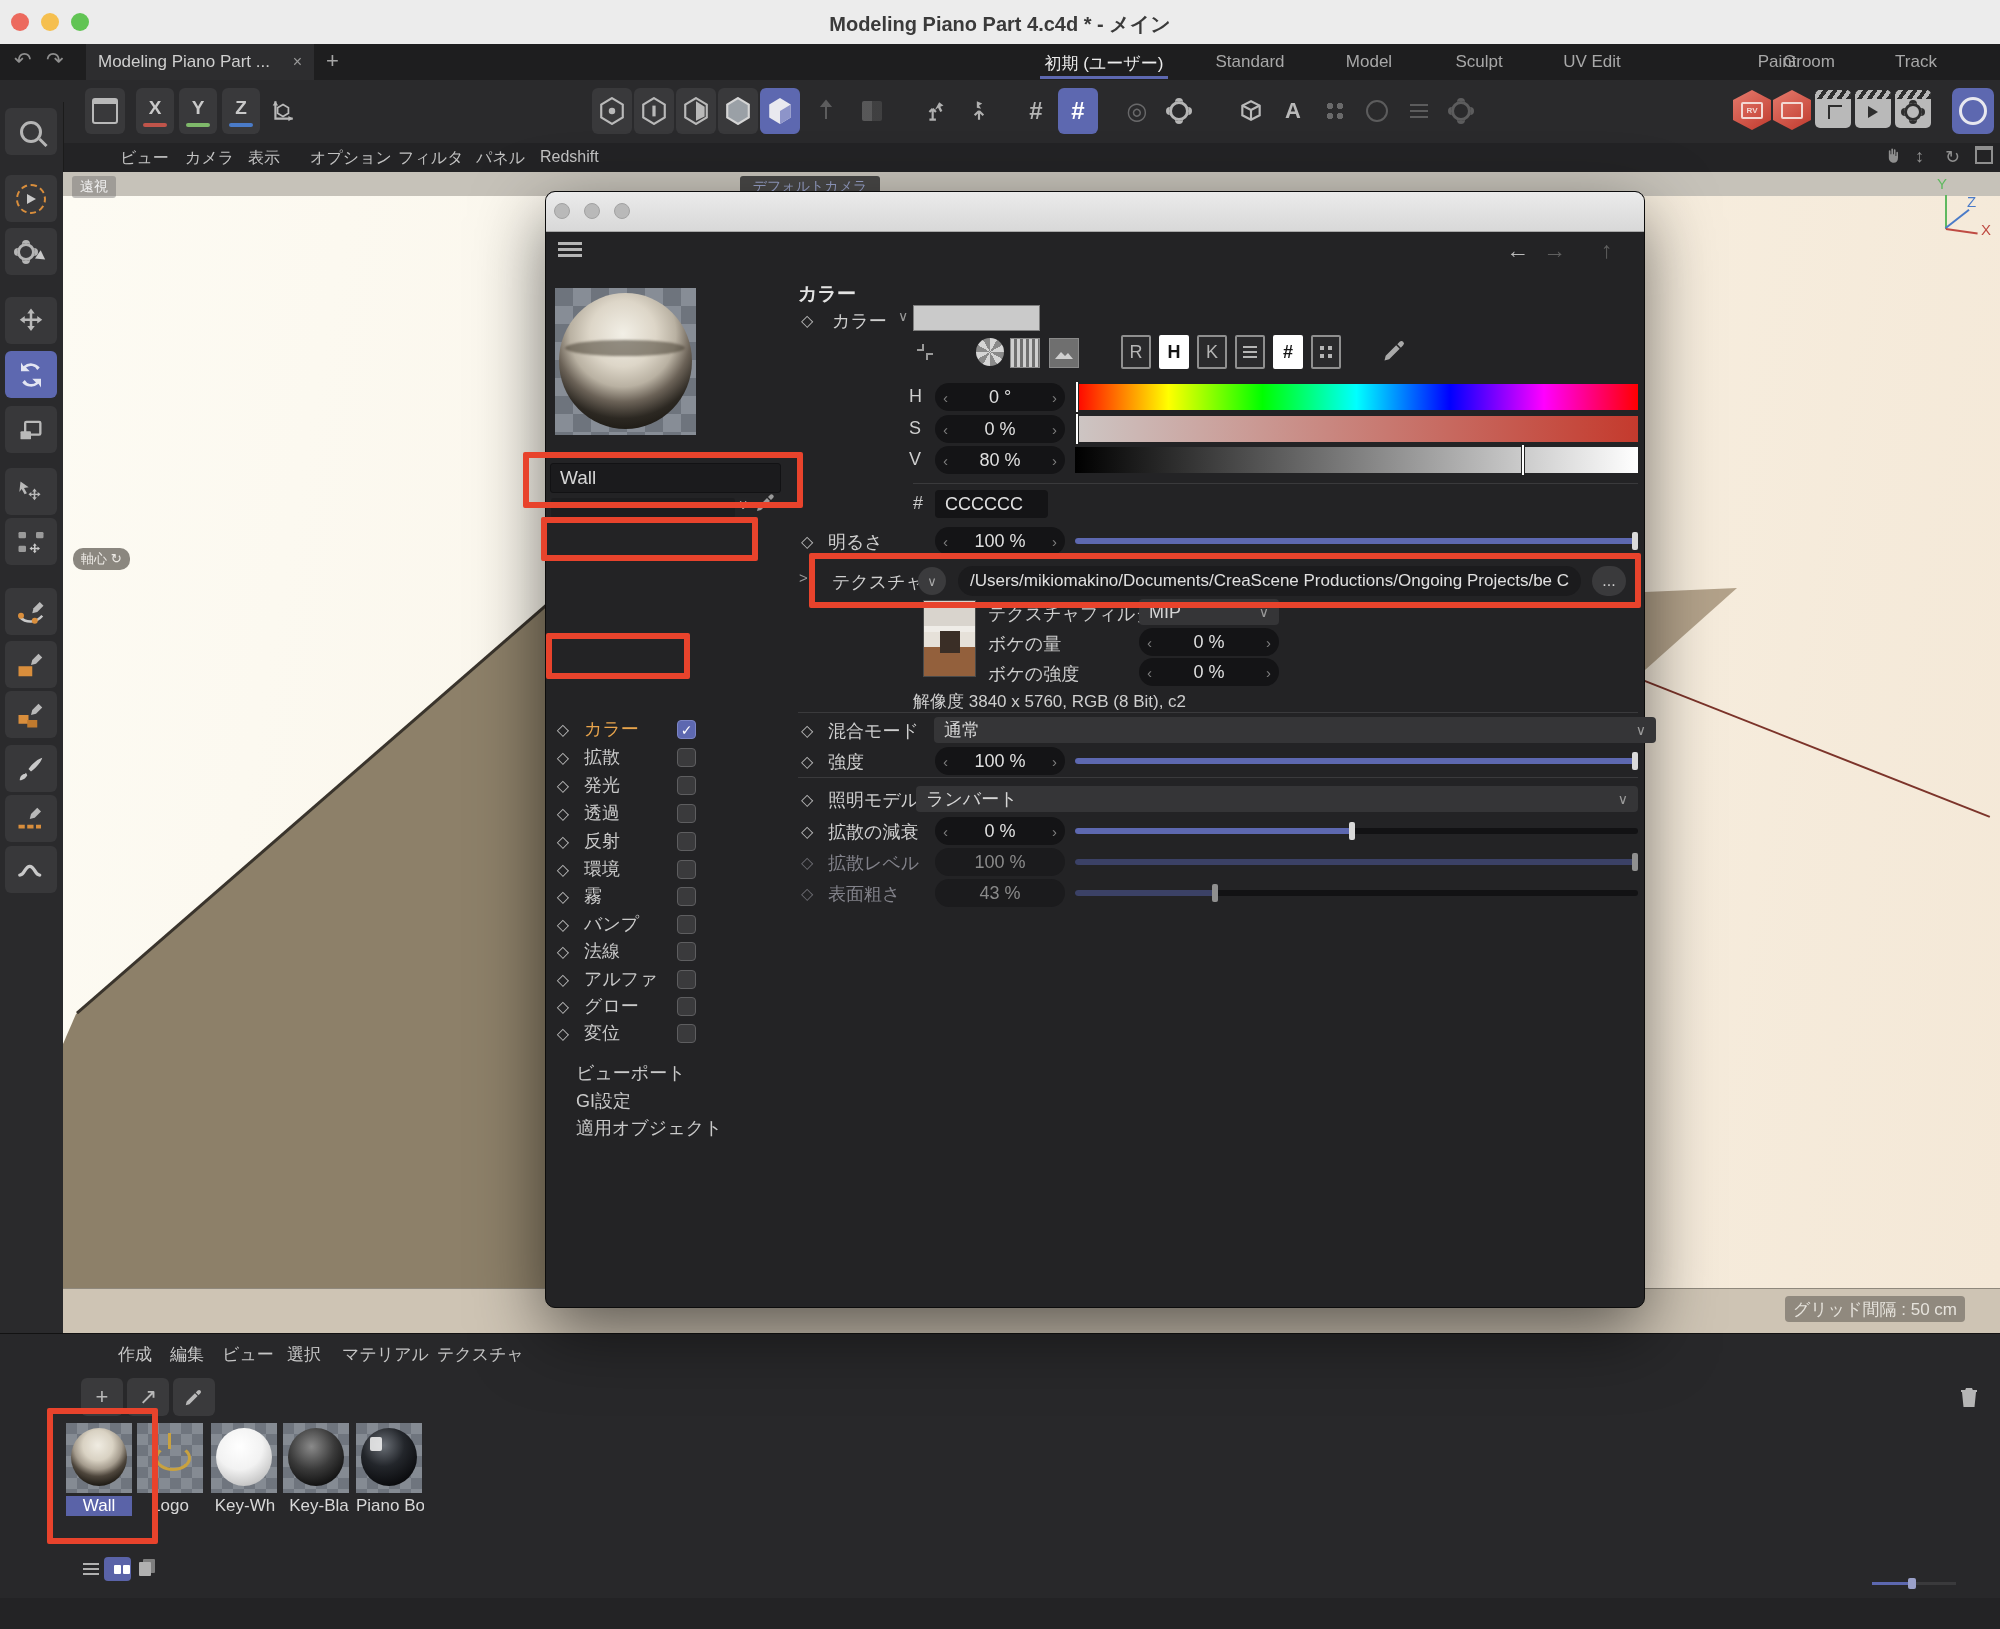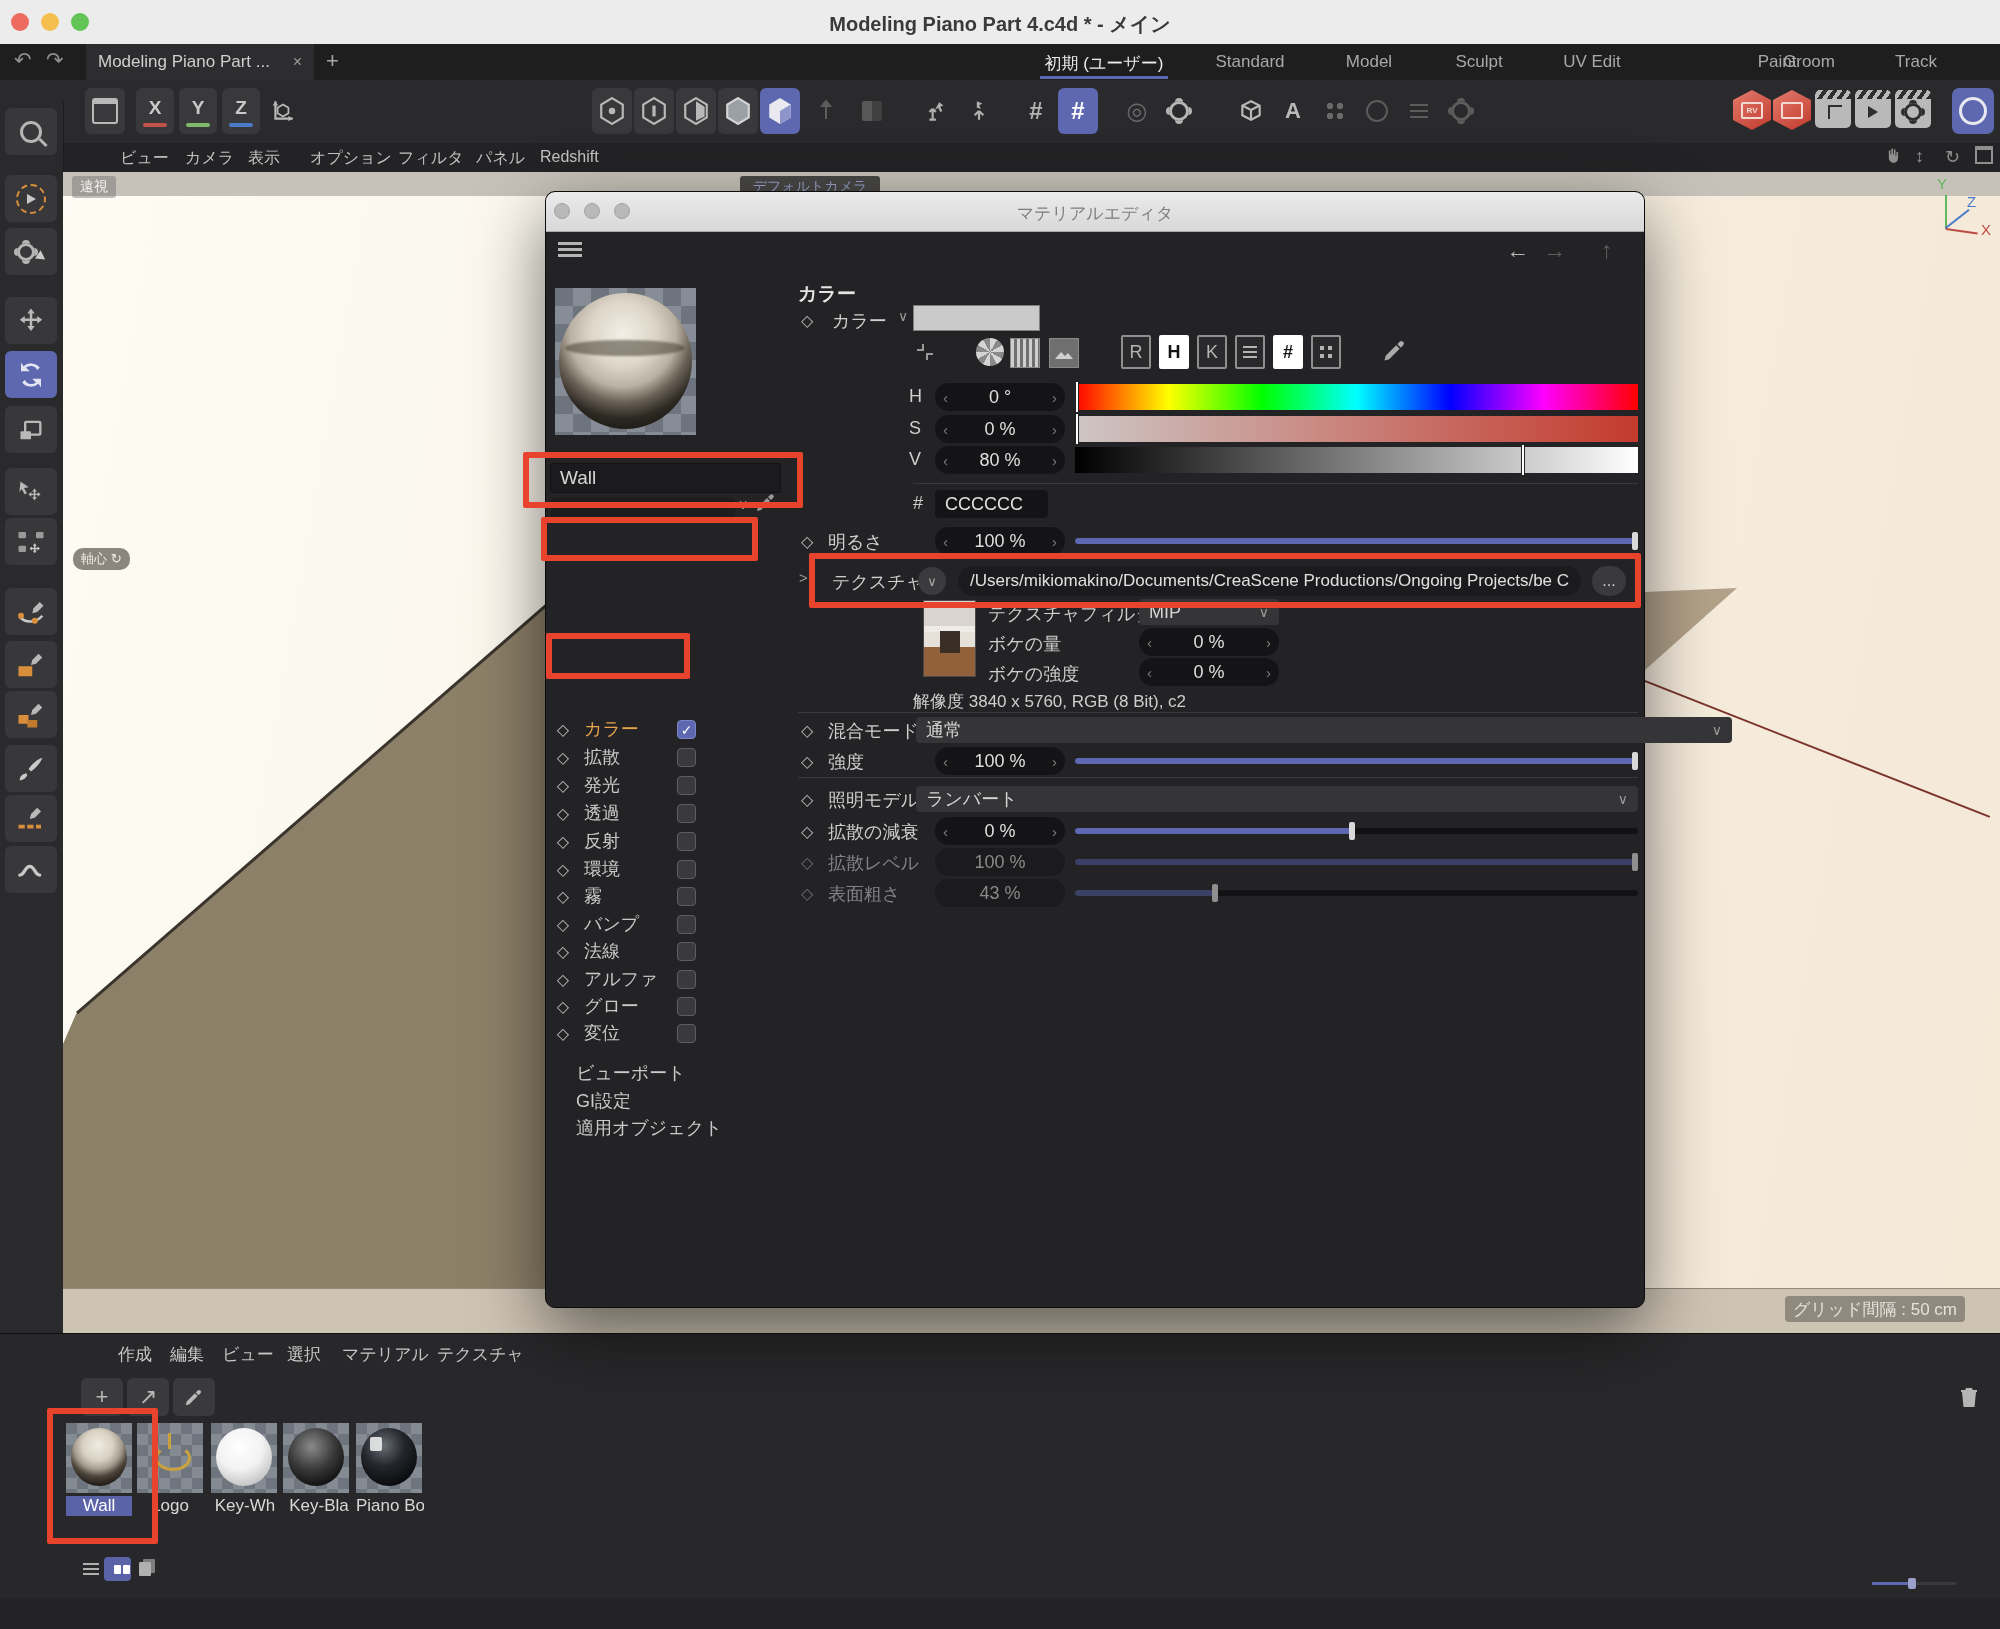--- a/index.html
+++ b/index.html
@@ -444,21 +444,20 @@
   </div>
 
   <div class="tanband"></div>
   <div class="gridlabel">グリッド間隔 : 50 cm</div>
 
   <div class="med">
     <div class="med-titlebar">
       <span class="med-circle" style="left:8px;"></span>
       <span class="med-circle" style="left:38px;"></span>
       <span class="med-circle" style="left:68px;"></span>
-      <div class="med-title">マテリアルエディタ</div>
     </div>
     <span class="hamb2"></span>
     <span class="med-arrow" style="left:960px;color:#b9b9b9;">←</span>
     <span class="med-arrow" style="left:997px;color:#5f5f5f;">→</span>
     <span class="med-arrow" style="left:1055px;color:#5f5f5f;">↑</span>
 
     <div class="ball">
       <span class="sp"></span>
       <span class="band"></span>
     </div>
@@ -683,21 +682,21 @@
       <span>0 %</span>
       <span class="chv">›</span>
     </div>
 
     <span class="resline" style="left:367px;top:498px;">解像度 3840 x 5760, RGB (8 Bit), c2</span>
 
     <div class="divider" style="left:252px;top:520px;width:840px;"></div>
 
     <span class="dia2" style="left:255px;top:529px;">◇</span>
     <span class="rlabel" style="left:282px;top:527px;">混合モード</span>
-    <div class="drop" style="left:370px;top:525px;width:816px;">
+    <div class="drop" style="left:388px;top:525px;width:722px;">
       <span>通常</span>
       <span class="dchv">∨</span>
     </div>
 
     <span class="dia2" style="left:255px;top:560px;">◇</span>
     <span class="rlabel" style="left:282px;top:558px;">強度</span>
     <div class="valbox" style="left:389px;top:555px;width:130px;">
       <span class="chv">‹</span>
       <span>100 %</span>
       <span class="chv">›</span>

